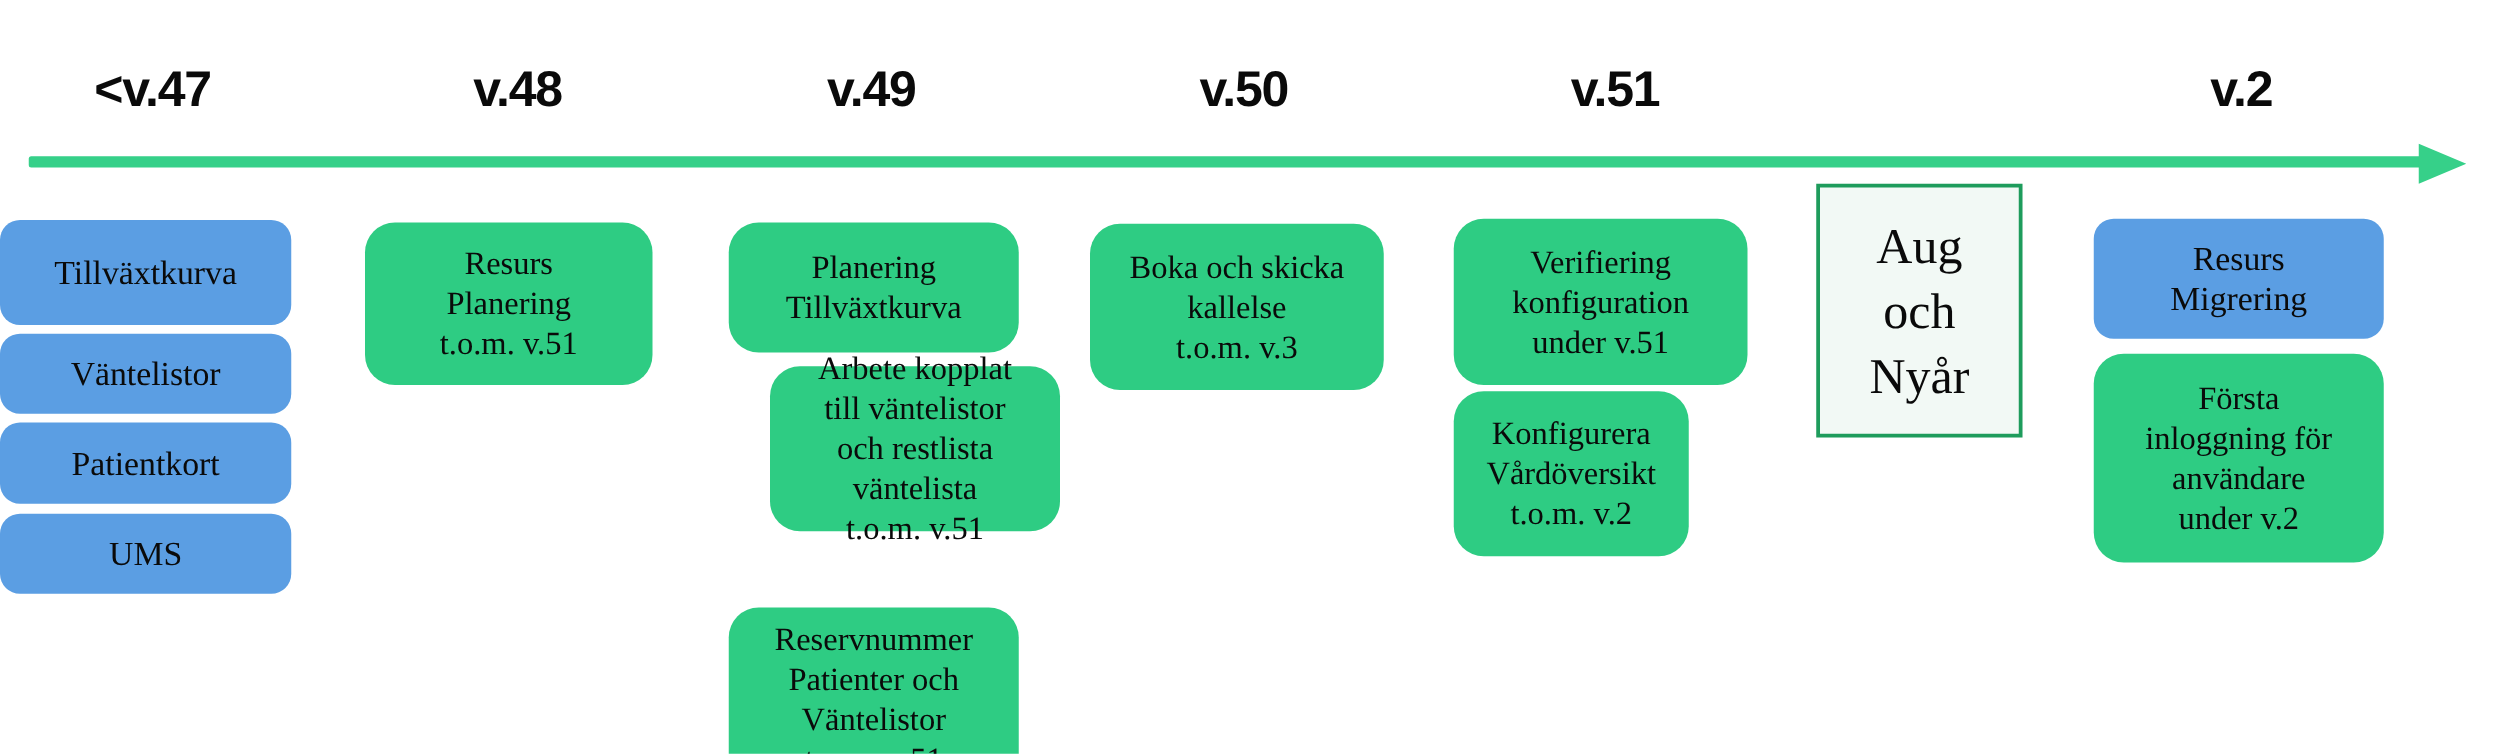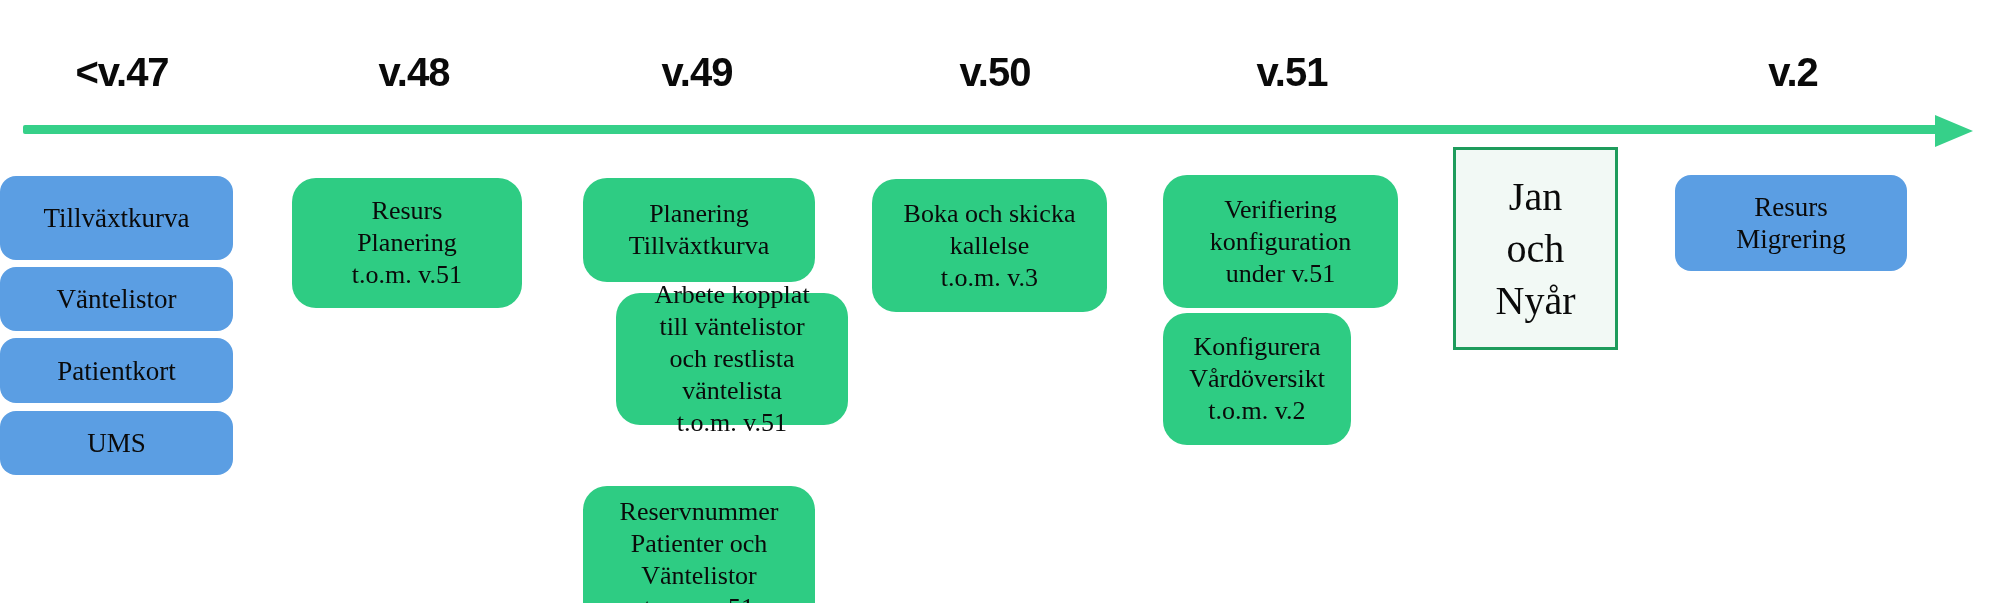--- a/index.html
+++ b/index.html
@@ -150,23 +150,29 @@
 konfiguration
 under v.51</span>
   </div>
   <div class="box green" style="left:1163px;width:188px;top:273px;height:132px">
     <span class="box-text">Konfigurera
 Vårdöversikt
 t.o.m. v.2</span>
   </div>
 
   <div class="box holiday" style="left:1453px;width:165px;top:107px;height:203px">
-    <span class="box-text">Jan
+    <span class="box-text">Aug
 och
 Nyår</span>
   </div>
 
   <div class="box blue" style="left:1675px;width:232px;top:135px;height:96px">
     <span class="box-text">Resurs
 Migrering</span>
   </div>
+  <div class="box green" style="left:1675px;width:232px;top:243px;height:167px">
+    <span class="box-text">Första
+inloggning för
+användare
+under v.2</span>
+  </div>
 
 </div>
 
 </body></html>

